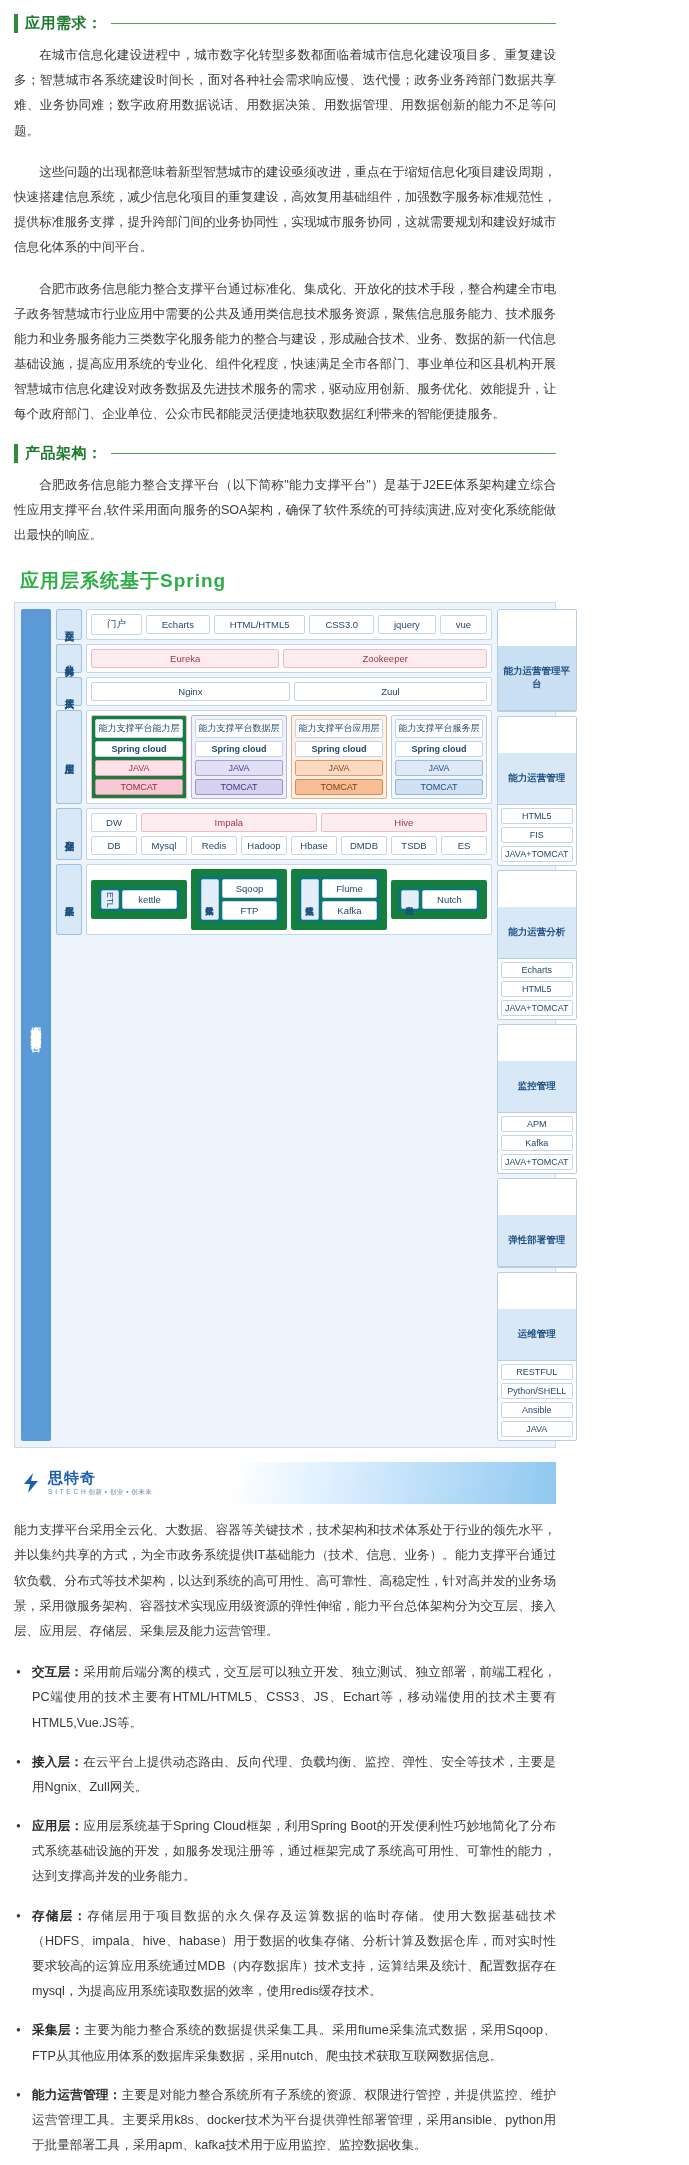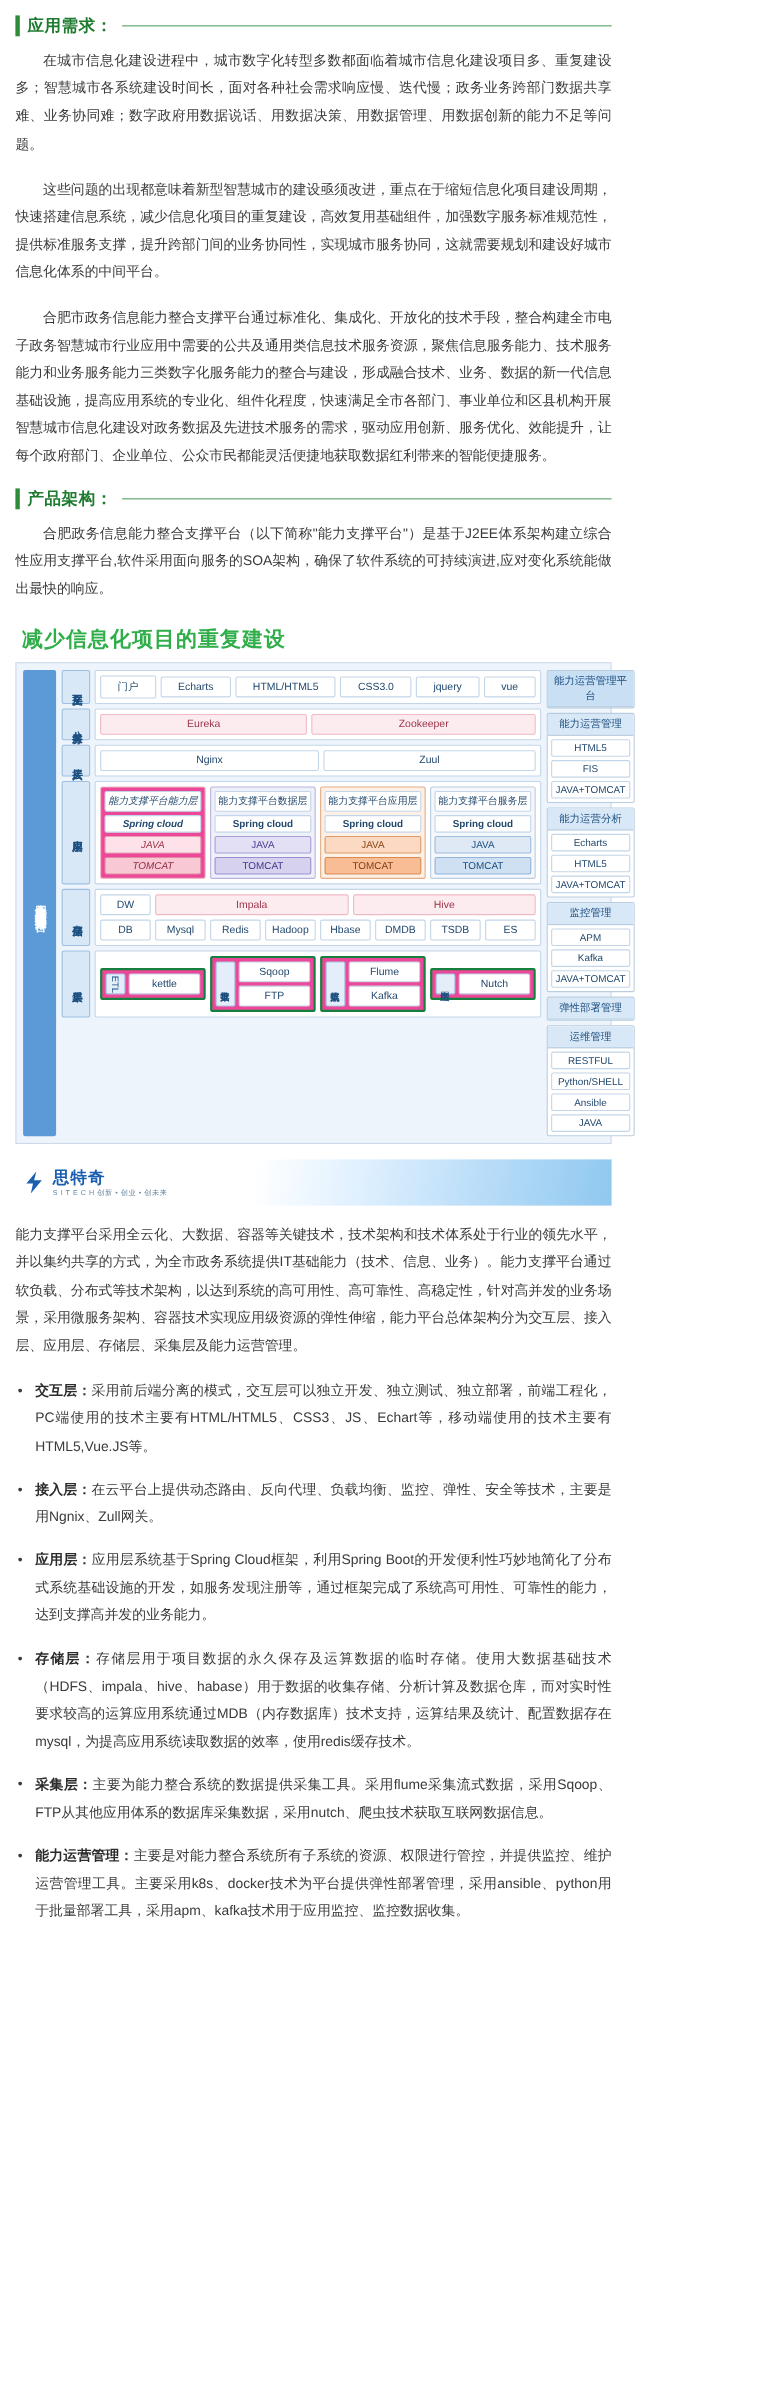--- a/index.html
+++ b/index.html
@@ -158,21 +158,21 @@
   .app-col {
     flex: 1;
     border: 1px solid #b9cde0;
     border-radius: 2px;
     padding: 3px;
     display: flex;
     flex-direction: column;
     gap: 3px;
     background: #f7fafd;
   }
-  .app-col.c1 { background: #ec4899; border-color: #f0b9c4; font-style: italic; }
+  .app-col.c1 { background: #15803d; border-color: #f0b9c4; }
   .app-col.c2 { background: #eef0fa; border-color: #b9b1e0; }
   .app-col.c3 { background: #fdf0e6; border-color: #e5ab83; }
   .app-col.c4 { background: #f4f7fb; border-color: #b9cde0; }
   .mini {
     font-size: 9px;
     text-align: center;
     padding: 2px 2px;
     border-radius: 2px;
     white-space: nowrap;
   }
@@ -183,22 +183,22 @@
   .mini.java4 { background: #dfe9f6; border: 1px solid #9cbbdd; color: #1c4f80; }
   .mini.tom   { background: #f8c9d4; border: 1px solid #e08aa0; color: #8c2b42; }
   .mini.tom2  { background: #d6d1ef; border: 1px solid #9b90cf; color: #403481; }
   .mini.tom3  { background: #f8bd94; border: 1px solid #d98a52; color: #7d3c12; }
   .mini.tom4  { background: #cfe0f2; border: 1px solid #8fb3d9; color: #184a78; }
   .mini.sc    { background: #fff; border: 1px solid #c3d5e8; color: #24496d; font-weight: bold; }
 
   .collect-row .layer-body { gap: 4px; }
   .col-box {
     flex: 1;
-    border: 2px solid #15803d;
-    background: #ec4899;
+    border: 7px solid #15803d;
+    background: #0f766e;
     border-radius: 2px;
     padding: 3px;
     display: flex;
     gap: 3px;
     align-items: stretch;
   }
   .col-side {
     width: 18px;
     background: #e4eefa;
     border: 1px solid #aac8e6;
@@ -214,24 +214,25 @@
   .panel {
     border: 1px solid #b9cde0;
     background: #ffffff;
     border-radius: 2px;
     overflow: hidden;
   }
   .panel-title {
     background: #d9e8f7;
     color: #1c4f80;
     font-size: 9.5px;
-    font-weight: normal;
+    font-weight: bold;
     text-align: center;
-    padding: 3px 2px;
+    padding: 19px 2px;
     border-bottom: 1px solid #b9cde0;
+    margin-top: 36px;
   }
   .panel-title.top {
     background: #c9dff4;
   }
   .panel-body { padding: 3px; display: flex; flex-wrap: wrap; gap: 3px; }
   .panel-body .chip { font-size: 9px; min-width: 40px; padding: 2px 3px; }
   .panel-body .chip.full { flex-basis: 100%; }
 
   
   .logo-band {
@@ -272,21 +273,21 @@
 
   <div class="section-head">
     <span class="bar"></span>
     <span class="txt">产品架构：</span>
     <span class="rule"></span>
   </div>
 
   <p class="para">合肥政务信息能力整合支撑平台（以下简称"能力支撑平台"）是基于J2EE体系架构建立综合性应用支撑平台,软件采用面向服务的SOA架构，确保了软件系统的可持续演进,应对变化系统能做出最快的响应。</p>
 
   <div class="diagram-wrap">
-    <div class="diagram-title">减少信息化项目的重复建设</div>
+    <div class="diagram-title">应用层系统基于Spring</div>
 
     <div class="diagram">
 
       <div class="d-left">合肥市政务信息能力整合支撑平台</div>
 
       <div class="d-mid">
 
         <div class="layer-row">
           <div class="layer-tag">交互层</div>
           <div class="layer-body">

